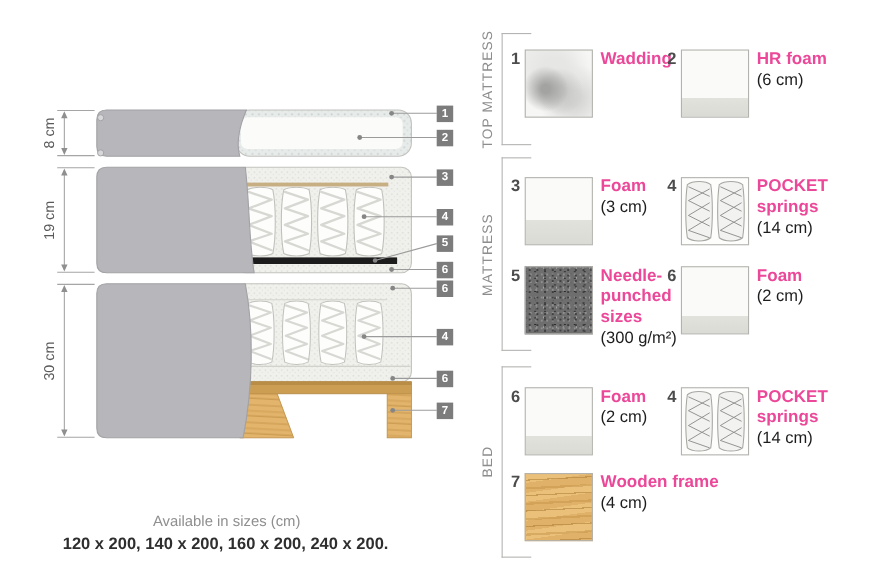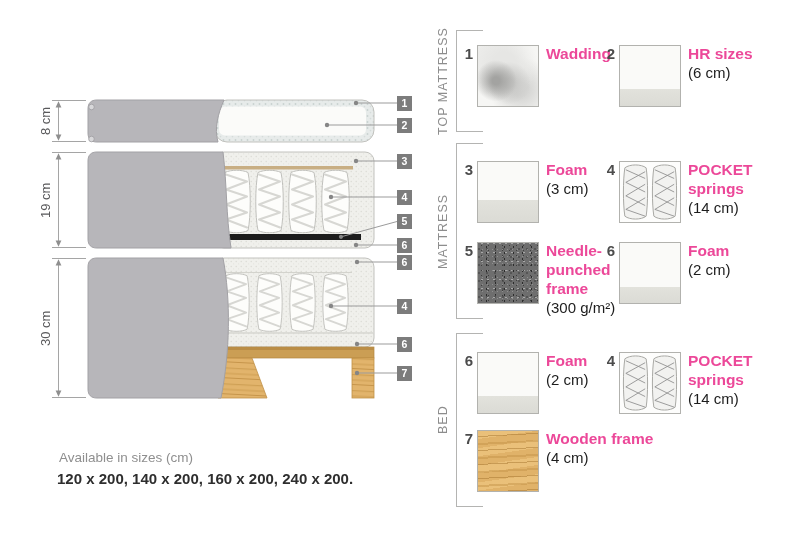--- a/index.html
+++ b/index.html
@@ -42,21 +42,21 @@
     radial-gradient(#2c2c2c 18%, rgba(44,44,44,0) 19%),
     radial-gradient(#a8a8a8 12%, rgba(168,168,168,0) 13%),
     radial-gradient(#555555 14%, rgba(85,85,85,0) 15%);
     background-size:7px 5px,5px 7px,9px 6px,6px 9px,8px 8px;
     background-position:0 0,2px 3px,4px 1px,1px 5px,5px 2px;}
   .sw-wood{background-color:#e0b269;background-image:
     repeating-linear-gradient(177deg, rgba(166,118,48,0) 0 5px, rgba(166,118,48,.5) 5px 6px, rgba(166,118,48,0) 6px 12px, rgba(193,144,69,.45) 12px 14px),
     repeating-linear-gradient(172deg, rgba(244,206,138,.5) 0 8px, rgba(244,206,138,0) 8px 17px);}
   .sw-pocket{background:#fdfdfc;display:flex;align-items:center;justify-content:center;}
 
-  .footer-sizes{position:absolute;left:57px;top:450px;}
+  .footer-sizes{position:absolute;left:57px;top:466px;text-align:center;}
   .footer-title{font-size:13.5px;color:#8f8f8f;margin-left:2px;}
   .footer-list{font-size:15px;color:#2e2e2e;font-weight:600;margin-top:5px;}
 </style>
 </head>
 <body>
 
 <div class="stage">
 
   <svg class="abs" style="left:0;top:0" width="430" height="533" viewBox="0 0 430 533">
     <defs>
@@ -188,21 +188,21 @@
       <div class="sw sw-wadding"></div>
       <div class="lg-text">
         <div class="lg-name">Wadding</div>
         <div class="lg-size"></div>
       </div>
     </div>
     <div class="lg-item" style="left:144px;top:15px">
       <span class="lg-num">2</span>
       <div class="sw sw-foam" style="--band:72%"></div>
       <div class="lg-text">
-        <div class="lg-name">HR sizes</div>
+        <div class="lg-name">HR foam</div>
         <div class="lg-size">(6 cm)</div>
       </div>
     </div>
   </div>
 
   <div class="lg-sec" style="top:143px;width:330px;height:176px">
     <div class="lg-bracket"></div>
     <div class="lg-item" style="left:2px;top:18px">
       <span class="lg-num">3</span>
       <div class="sw sw-foam" style="--band:63%"></div>
@@ -227,21 +227,21 @@
       </div>
       <div class="lg-text">
         <div class="lg-name narrow">POCKET springs</div>
         <div class="lg-size">(14 cm)</div>
       </div>
     </div>
     <div class="lg-item" style="left:2px;top:99px">
       <span class="lg-num">5</span>
       <div class="sw sw-felt"></div>
       <div class="lg-text">
-        <div class="lg-name narrow">Needle-punched frame</div>
+        <div class="lg-name narrow">Needle-punched sizes</div>
         <div class="lg-size">(300 g/m²)</div>
       </div>
     </div>
     <div class="lg-item" style="left:144px;top:99px">
       <span class="lg-num">6</span>
       <div class="sw sw-foam" style="--band:74%"></div>
       <div class="lg-text">
         <div class="lg-name">Foam</div>
         <div class="lg-size">(2 cm)</div>
       </div>

